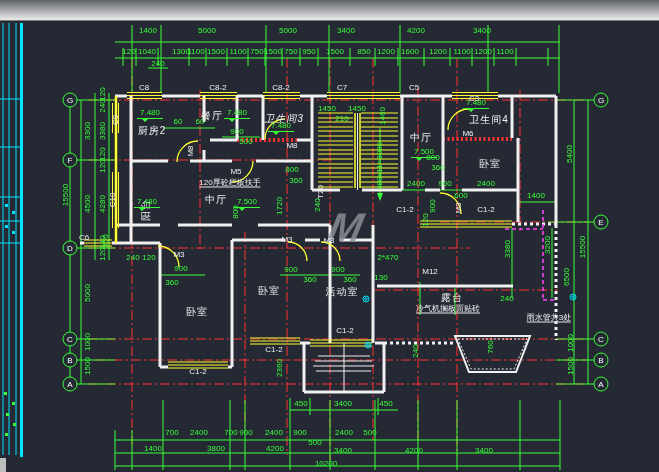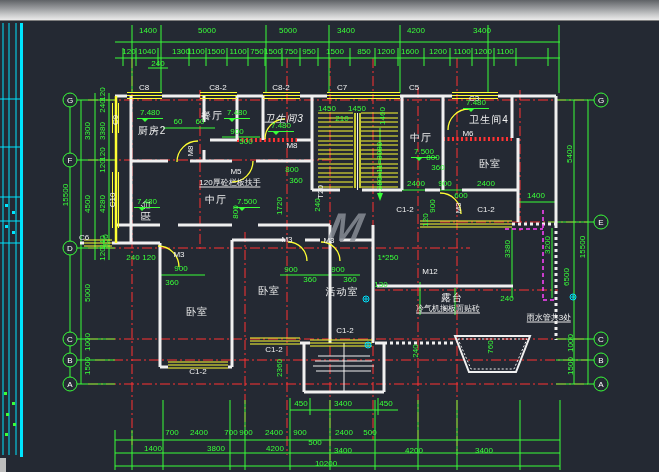--- a/index.html
+++ b/index.html
@@ -358,22 +358,22 @@
     <span class="lb kd" style="left: 416px; top: 184px;">2400</span>
     <span class="lb kd" style="left: 445px; top: 184px;">900</span>
     <span class="lb kd" style="left: 461px; top: 196px;">600</span>
     <span class="lb kd" style="left: 486px; top: 184px;">2400</span>
     <span class="lb kd" style="left: 181px; top: 269px;">900</span>
     <span class="lb kd" style="left: 172px; top: 283px;">360</span>
     <span class="lb kd" style="left: 291px; top: 270px;">900</span>
     <span class="lb kd" style="left: 310px; top: 280px;">360</span>
     <span class="lb kd" style="left: 338px; top: 270px;">900</span>
     <span class="lb kd" style="left: 350px; top: 280px;">360</span>
-    <span class="lb kd" style="left: 388px; top: 258px;">1*250</span>
-    <span class="lb kd" style="left: 381px; top: 285px;">130</span>
+    <span class="lb kd" style="left: 388px; top: 258px;">2*470</span>
+    <span class="lb kd" style="left: 381px; top: 278px;">130</span>
     <span class="lb kd" style="left: 301px; top: 404px;">450</span>
     <span class="lb kd" style="left: 343px; top: 404px;">3400</span>
     <span class="lb kd" style="left: 386px; top: 404px;">450</span>
     <span class="lb kd" style="left: 172px; top: 433px;">700</span>
     <span class="lb kd" style="left: 199px; top: 433px;">2400</span>
     <span class="lb kd" style="left: 231px; top: 433px;">700</span>
     <span class="lb kd" style="left: 246px; top: 433px;">900</span>
     <span class="lb kd" style="left: 274px; top: 433px;">2400</span>
     <span class="lb kd" style="left: 300px; top: 433px;">900</span>
     <span class="lb kd" style="left: 344px; top: 433px;">2400</span>

